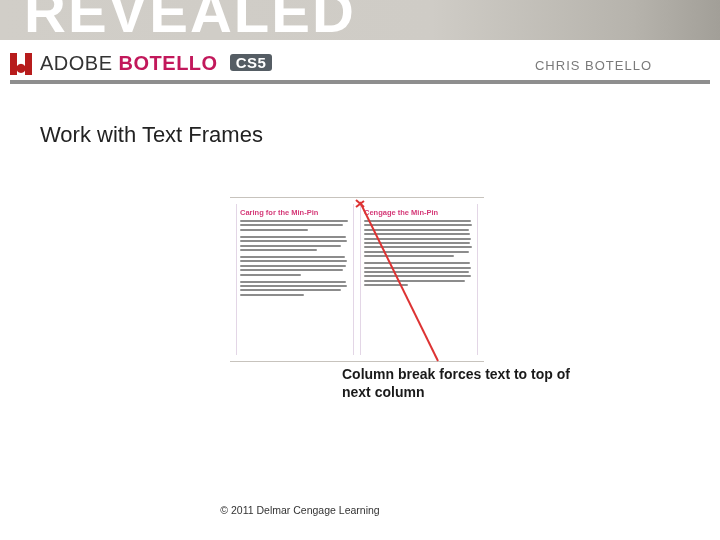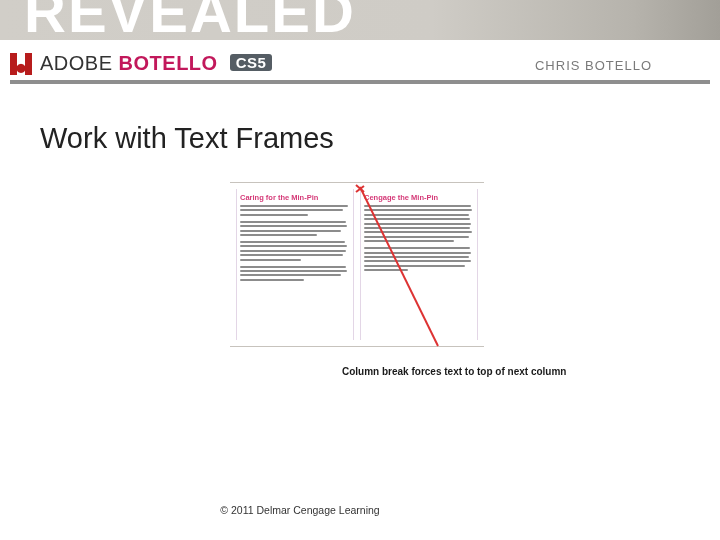--- a/index.html
+++ b/index.html
@@ -88,29 +88,29 @@
 
   .content {
     position: absolute;
     left: 0;
     top: 96px;
     width: 720px;
     height: 444px;
   }
   .title {
     margin: 26px 0 0 40px;
-    font-size: 29px;
+    font-size: 22px;
     font-weight: 400;
     color: #222;
   }
 
   .figure {
     position: absolute;
     left: 230px;
-    top: 86px;
+    top: 101px;
     width: 254px;
     height: 165px;
     box-shadow: 0 0 0 1px rgba(0,0,0,0);
   }
   .page-sheet {
     position: absolute;
     inset: 0;
     background: #ffffff;
     border-top: 1px solid #c7c3bd;
     border-bottom: 1px solid #c7c3bd;
@@ -151,21 +151,21 @@
     width: 254px;
     height: 165px;
     pointer-events: none;
   }
 
   .caption {
     position: absolute;
     left: 342px;
     top: 270px;
     width: 230px;
-    font-size: 10px;
+    font-size: 14px;
     font-weight: 700;
     line-height: 1.25;
     color: #1a1a1a;
   }
 
   .footer {
     position: absolute;
     left: 0;
     bottom: 24px;
     width: 600px;

